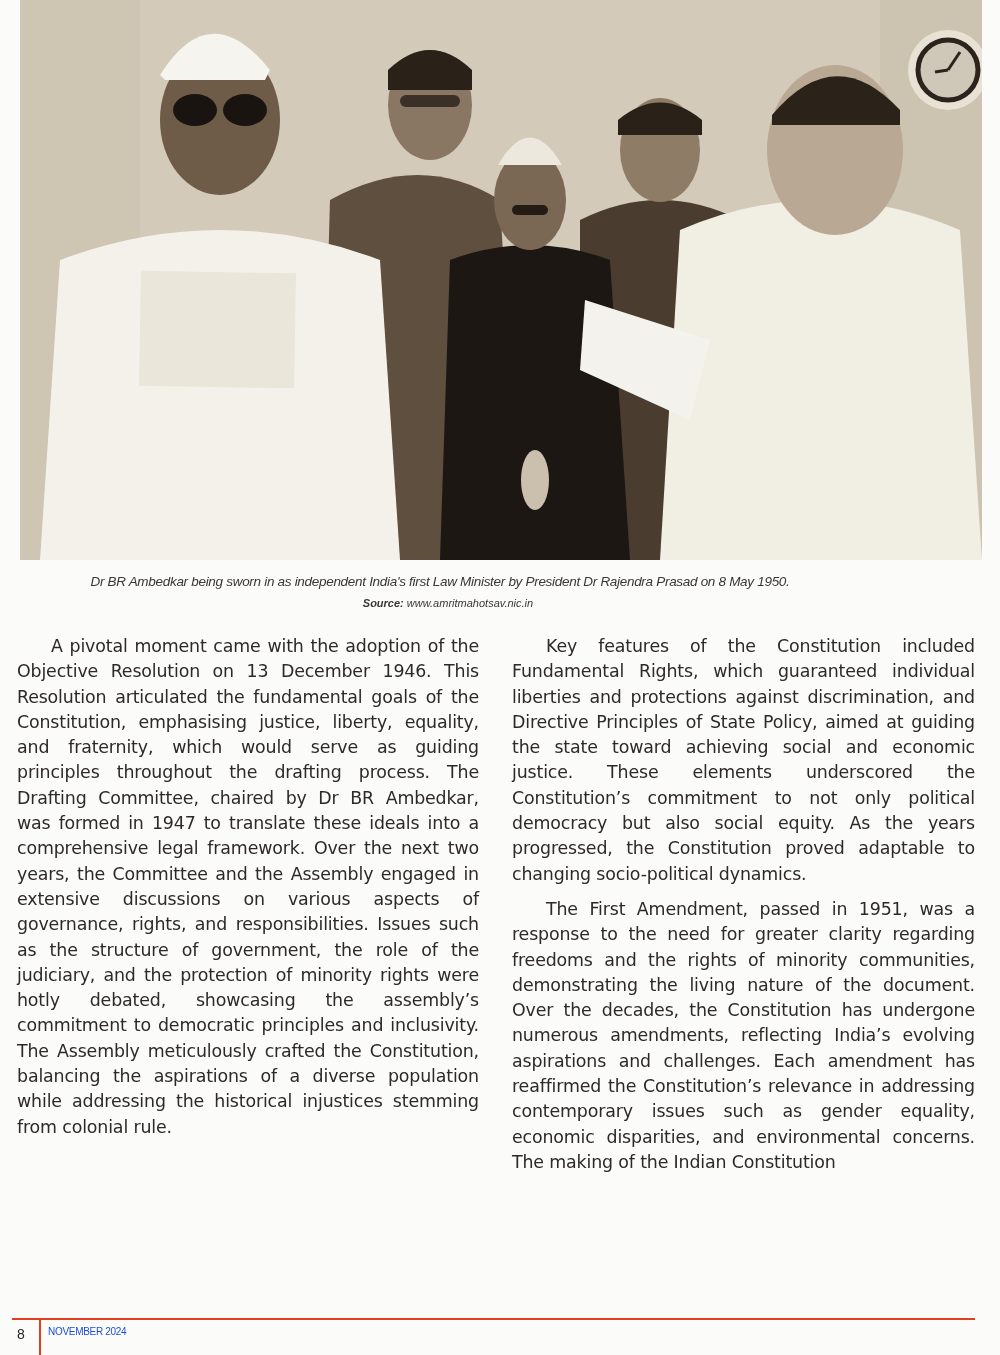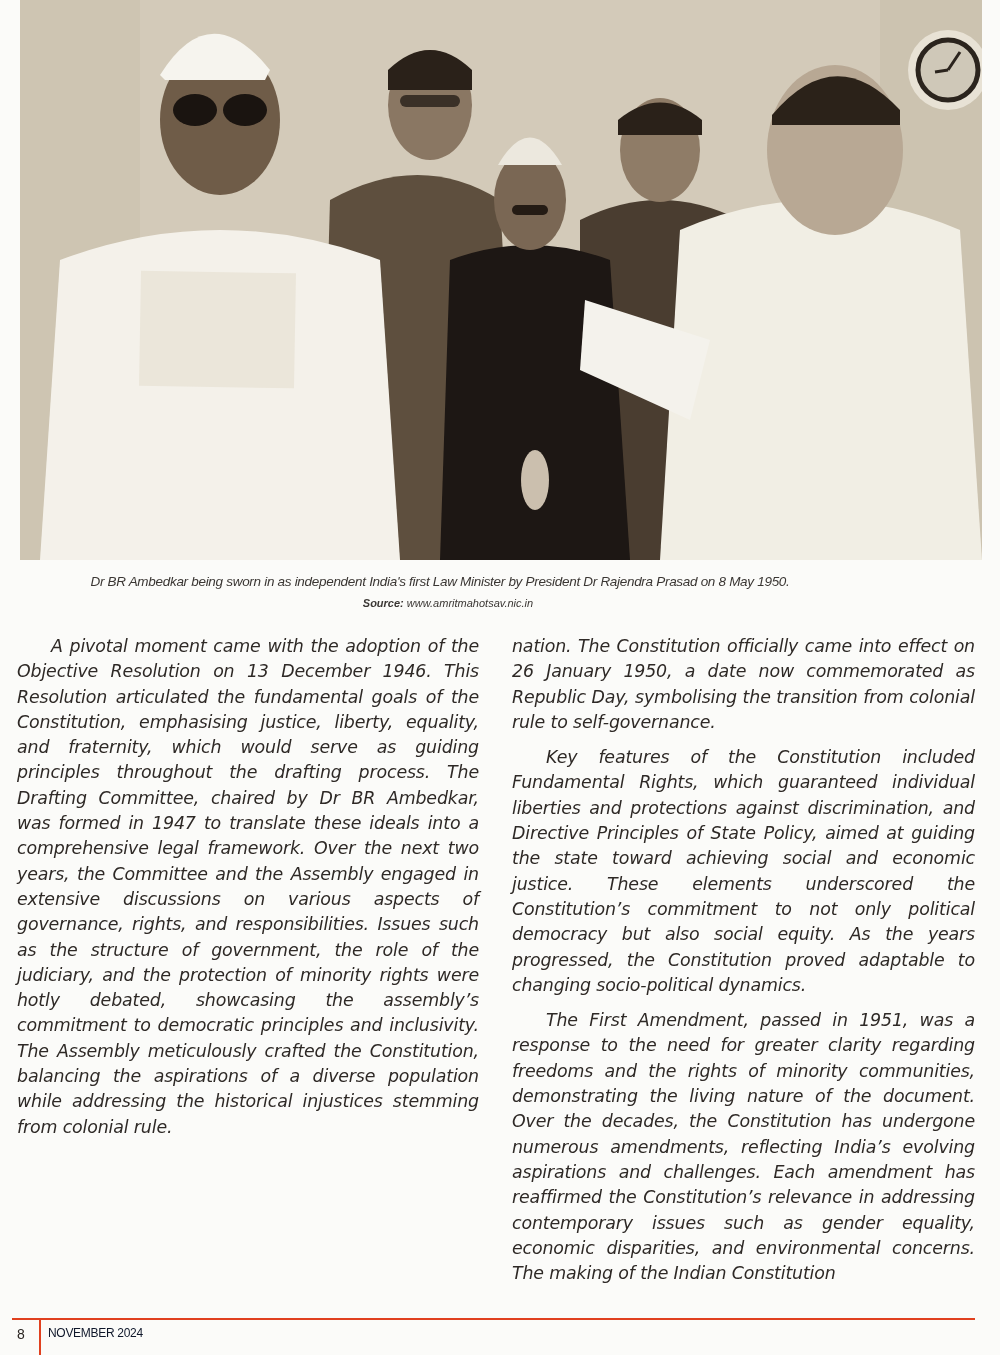--- a/index.html
+++ b/index.html
@@ -29,42 +29,41 @@
     font-family: "Liberation Sans", sans-serif;
     font-style: italic; font-size: 11px; color: #3a3633;
   }
   .source b { font-weight: bold; }
   
   .col {
     position: absolute; top: 634px;
     font-size: 17.4px; line-height: 25.3px;
     text-align: justify; color: #2e2926;
     letter-spacing: -0.15px;
-    font-style: italic;
   }
   .col.left { left: 17px; width: 462px; }
   .col.right { left: 512px; width: 463px; }
   .col p { margin: 0 0 10px 0; text-indent: 0; }
   .col p.indent { text-indent: 34px; }
   
   .rule {
     position: absolute; left: 12px; top: 1318px; width: 963px; height: 2px;
     background: #e0401f;
   }
   .vrule {
     position: absolute; left: 39px; top: 1318px; width: 2px; height: 37px;
     background: #e0401f;
   }
   .page-num {
     position: absolute; left: 17px; top: 1326px;
     font-family: "Liberation Sans", sans-serif; font-size: 14px; color: #2a2522;
   }
   .issue {
     position: absolute; left: 48px; top: 1326px;
-    font-family: "Liberation Sans", sans-serif; font-size: 12px; color: #0f172a;
+    font-family: "Liberation Sans", sans-serif; font-size: 10px; color: #1d4ed8;
     letter-spacing: -0.3px;
   }
   .brand {
     position: absolute; right: 18px; top: 1391px;
     font-family: "Liberation Serif", serif; font-size: 24px; color: #2a2522;
     letter-spacing: 0.5px;
   }
 </style>
 </head>
 <body>
@@ -123,21 +122,20 @@
 </div>
 
 <div class="caption">Dr BR Ambedkar being sworn in as independent India's first Law Minister by President Dr Rajendra Prasad on 8 May 1950.</div>
 <div class="source"><b>Source:</b> <span>www.amritmahotsav.nic.in</span></div>
 
 <div class="col left">
   <p class="indent">A pivotal moment came with the adoption of the Objective Resolution on 13 December 1946. This Resolution articulated the fundamental goals of the Constitution, emphasising justice, liberty, equality, and fraternity, which would serve as guiding principles throughout the drafting process. The Drafting Committee, chaired by Dr BR Ambedkar, was formed in 1947 to translate these ideals into a comprehensive legal framework. Over the next two years, the Committee and the Assembly engaged in extensive discussions on various aspects of governance, rights, and responsibilities. Issues such as the structure of government, the role of the judiciary, and the protection of minority rights were hotly debated, showcasing the assembly’s commitment to democratic principles and inclusivity. The Assembly meticulously crafted the Constitution, balancing the aspirations of a diverse population while addressing the historical injustices stemming from colonial rule.</p>
 </div>
 
 <div class="col right">
-  <p>nation. The Constitution officially came into effect on 26 January 1950, a date now commemorated as Republic Day, symbolising the transition from colonial rule to self-governance.</p>
   <p class="indent">Key features of the Constitution included Fundamental Rights, which guaranteed individual liberties and protections against discrimination, and Directive Principles of State Policy, aimed at guiding the state toward achieving social and economic justice. These elements underscored the Constitution’s commitment to not only political democracy but also social equity. As the years progressed, the Constitution proved adaptable to changing socio-political dynamics.</p>
   <p class="indent">The First Amendment, passed in 1951, was a response to the need for greater clarity regarding freedoms and the rights of minority communities, demonstrating the living nature of the document. Over the decades, the Constitution has undergone numerous amendments, reflecting India’s evolving aspirations and challenges. Each amendment has reaffirmed the Constitution’s relevance in addressing contemporary issues such as gender equality, economic disparities, and environmental concerns. The making of the Indian Constitution</p>
 </div>
 
 <div class="rule" style="background: rgb(224, 64, 31);"></div>
 <div class="vrule" style="background: rgb(224, 64, 31);"></div>
 <div class="page-num">8</div>
 <div class="issue">NOVEMBER 2024</div>
 <div class="brand">YOJANA</div>
 

